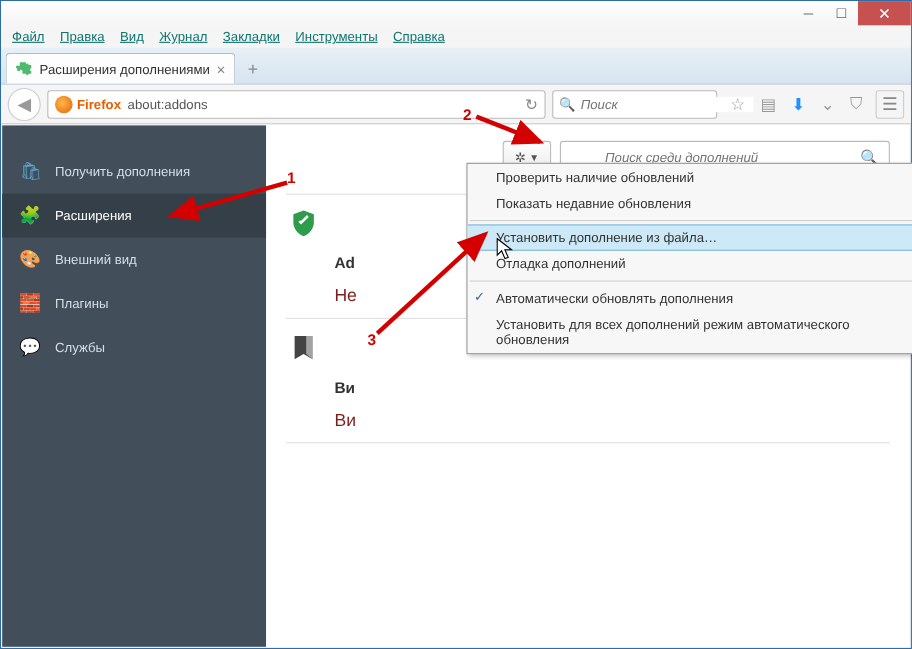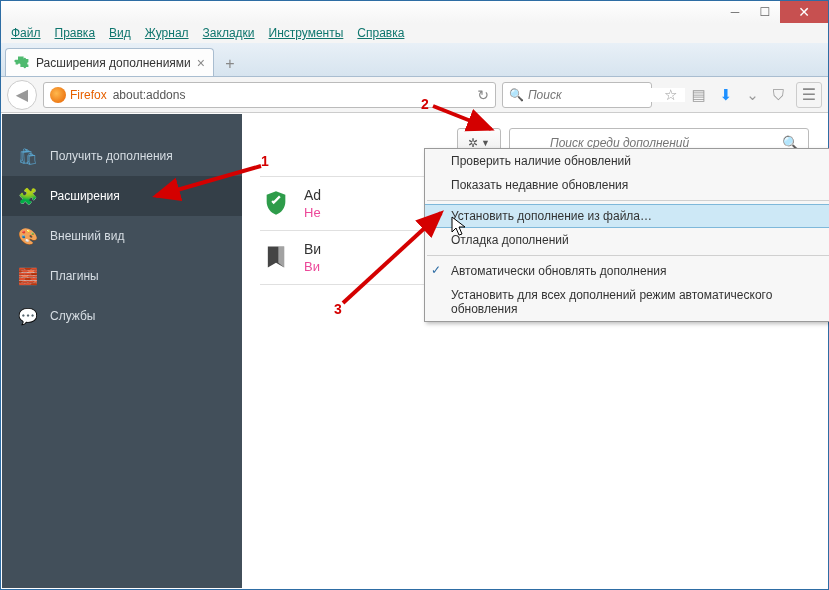--- a/index.html
+++ b/index.html
@@ -21,21 +21,21 @@
 .tabstrip { height: 34px; background: linear-gradient(#e8f0f7,#d7e4ef); display: flex; align-items: flex-end; padding: 0 4px; border-bottom: 1px solid #a9bdd0; }
 .tab { height: 28px; background: #fdfdfd; border: 1px solid #a9bdd0; border-bottom: none; border-radius: 4px 4px 0 0; display: flex; align-items: center; padding: 0 8px; gap: 6px; max-width: 210px; margin-right: 2px; }
 .tab .favicon { width: 16px; height: 16px; display: flex; align-items: center; justify-content: center; color: #4fba6f; font-size: 14px; }
 .tab .title { white-space: nowrap; overflow: hidden; text-overflow: clip; flex: 1; color: #333; }
 .tab .close-tab { color: #888; font-size: 14px; }
 .newtab { width: 28px; height: 24px; display: flex; align-items: center; justify-content: center; color: #888; font-size: 16px; }
 
 
 .urlbar-row { height: 36px; background: #f5f5f5; border-bottom: 1px solid #ccc; display: flex; align-items: center; padding: 0 6px; gap: 6px; }
 .nav-back { width: 30px; height: 30px; border: 1px solid #ccc; border-radius: 50%; display: flex; align-items: center; justify-content: center; color: #999; font-size: 16px; background: #fff; }
-.identity { display: flex; align-items: center; gap: 4px; color: #e66000; font-weight: 400; font-size: 11px; }
+.identity { display: flex; align-items: center; gap: 4px; color: #e66000; font-weight: 700; font-size: 11px; }
 .identity .fox { width: 16px; height: 16px; border-radius: 50%; background: radial-gradient(circle at 40% 40%, #ffb84d, #e66000); }
 .urlbox { flex: 1; height: 26px; border: 1px solid #bbb; border-radius: 3px; background: #fff; display: flex; align-items: center; padding: 0 6px; gap: 6px; }
 .urlbox input { border: none; outline: none; flex: 1; font-size: 12px; color: #555; }
 .reload { color: #888; font-size: 14px; }
 .searchbox { width: 150px; height: 26px; border: 1px solid #bbb; border-radius: 3px; background: #fff; display: flex; align-items: center; padding: 0 6px; gap: 4px; }
 .searchbox .mag { color: #888; }
 .searchbox input { border: none; outline: none; flex: 1; font-size: 12px; font-style: italic; color: #7f1d1d; }
 .tb-icons { display: flex; align-items: center; gap: 14px; padding: 0 6px; }
 .tb-icons span { color: #999; font-size: 15px; }
 .tb-icons .dl { color: #1e90ff; }
@@ -51,22 +51,22 @@
 .main { flex: 1; background: #fff; position: relative; padding: 14px 18px; }
 .addon-toolbar { display: flex; justify-content: flex-end; gap: 8px; margin-bottom: 18px; }
 .gear-btn { width: 44px; height: 30px; border: 1px solid #bbb; background: linear-gradient(#fdfdfd,#ececec); border-radius: 3px; display: flex; align-items: center; justify-content: center; gap: 3px; color: #555; }
 .addon-search { width: 300px; height: 30px; border: 1px solid #bbb; border-radius: 3px; display: flex; align-items: center; padding: 0 8px; gap: 6px; }
 .addon-search input { border: none; outline: none; flex: 1; font-style: italic; color: #999; font-size: 12px; margin-left: 32px; }
 .addon-search .mag { color: #1e7bd0; font-size: 14px; }
 
 .addon-list { border-top: 1px solid #e0e0e0; }
 .addon-row { display: flex; padding: 10px 0; border-bottom: 1px solid #e0e0e0; gap: 12px; }
 .addon-row .aicon { width: 32px; height: 32px; display: flex; align-items: center; justify-content: center; font-size: 22px; }
-.addon-row .ainfo .name { font-weight: 400; font-size: 14px; color: #333; }
-.addon-row .ainfo .desc { color: #ec4899; font-size: 13px; margin-top: 2px; }
+.addon-row .ainfo .name { font-weight: 700; font-size: 14px; color: #333; margin-top: 44px; }
+.addon-row .ainfo .desc { color: #7f1d1d; font-size: 16px; margin-top: 14px; }
 
 
 .dropdown { position: absolute; left: 423px; top: 147px; width: 415px; background: #f7f7f7; border: 1px solid #9a9a9a; box-shadow: 2px 2px 4px rgba(0,0,0,0.25); z-index: 50; }
 .dropdown .mitem { padding: 5px 26px; color: #333; font-size: 12px; cursor: default; position: relative; }
 .dropdown .mitem:hover, .dropdown .mitem.hover { background: #cde8f6; border-top: 1px solid #7eb8da; border-bottom: 1px solid #7eb8da; padding-top:4px; padding-bottom:4px; }
 .dropdown .sep { height: 1px; background: #d0d0d0; margin: 3px 2px; }
 .dropdown .check { position: absolute; left: 6px; top: 4px; color: #2e6da4; font-size: 12px; }
 
 
 .anno { position: absolute; z-index: 100; pointer-events: none; }

